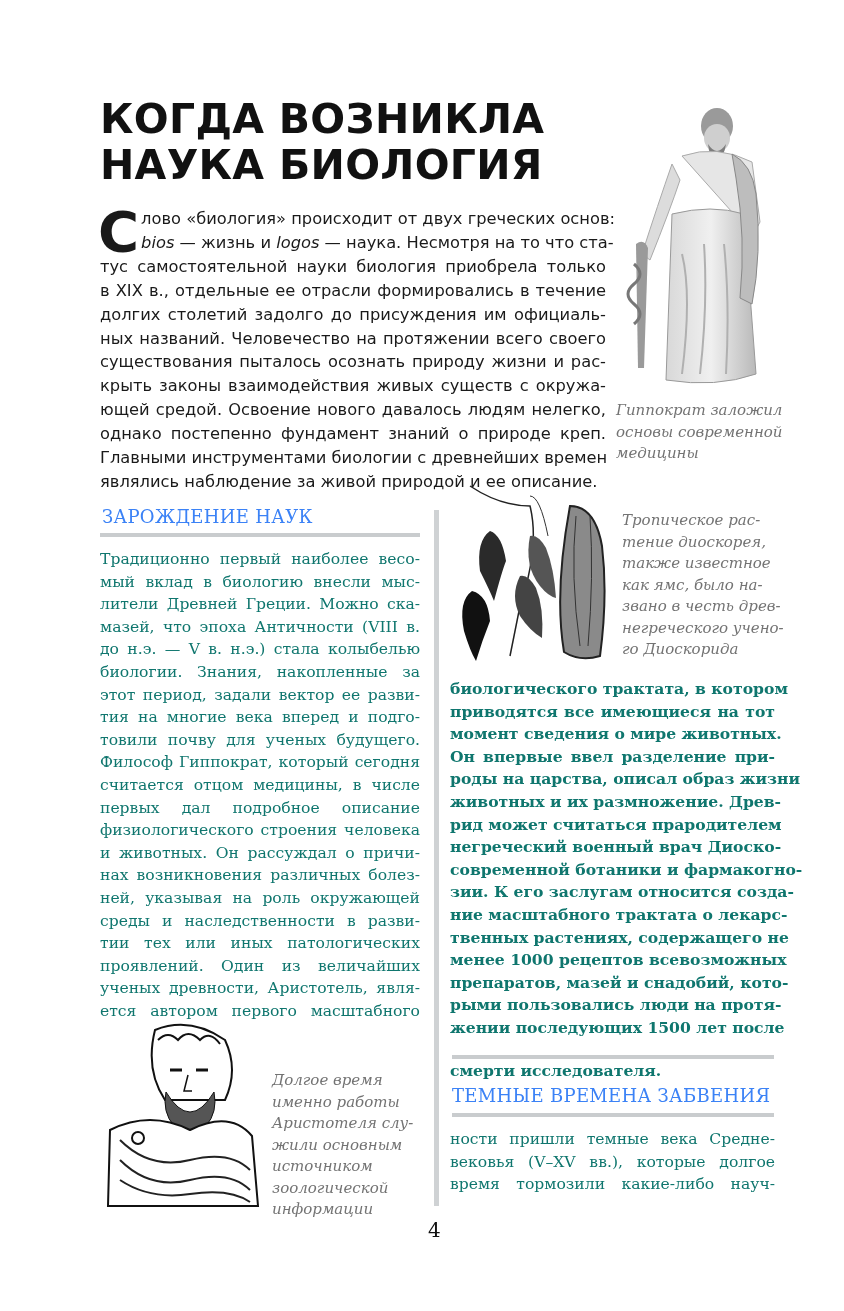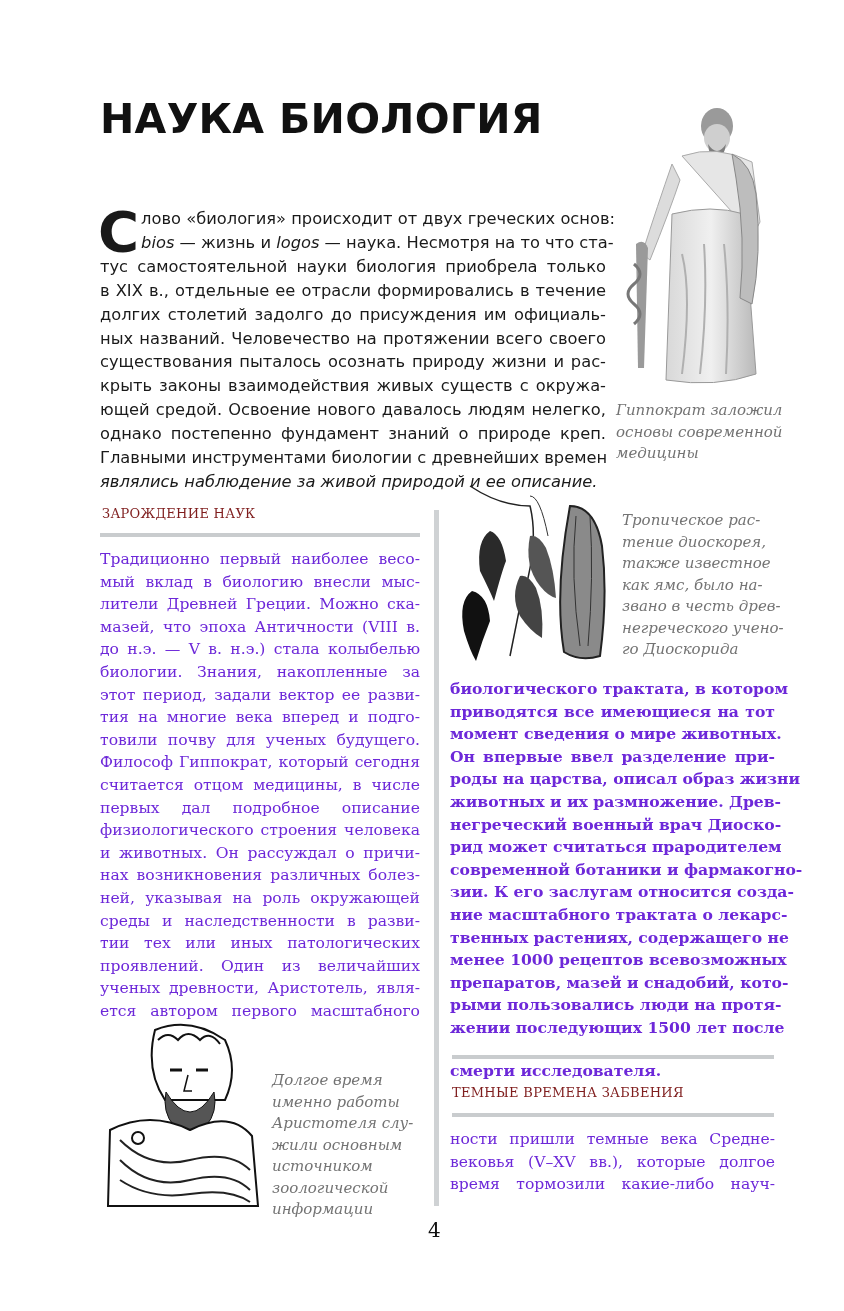--- a/index.html
+++ b/index.html
@@ -10,45 +10,46 @@
     font-family:"DejaVu Sans", sans-serif; font-size:41px; line-height:46px;
     letter-spacing:0.3px; color:#111;
   }
   .title span { display:block; }
   .intro {
     position:absolute; left:100px; top:207px; width:506px;
     font-family:"DejaVu Sans", sans-serif; font-size:16.3px; line-height:23.9px;
     text-align:justify; color:#1a1a1a; hyphens:manual;
   }
   .intro .line { display:block; text-align:justify; text-align-last:justify; white-space:nowrap; }
-  .intro .line.last { text-align-last:left;font-style:italic; }
+  .intro .line.last { text-align-last:left; }
   .dropcap { float:left; font-size:56px; line-height:44px; margin:3px 2px 0 -2px; font-weight:bold; font-family:"DejaVu Sans", sans-serif; }
   .caption {
     position:absolute; font-family:"DejaVu Serif", serif; font-style:italic;
     font-size:15px; line-height:21.5px; color:#737373;
   }
   .section-head {
-    position:absolute; font-family:"DejaVu Serif", serif; font-size:13px;
-    letter-spacing:0.3px; color:#7f1d1d;
+    position:absolute; font-family:"DejaVu Serif", serif; font-size:18px;
+    letter-spacing:0.3px; color:#3b82f6;
   }
   .rule { position:absolute; height:4px; background:#c9ccce; }
   .vrule { position:absolute; width:5px; background:#cfd2d4; }
   .col {
     position:absolute; font-family:"DejaVu Serif", serif; font-size:15.6px;
-    line-height:22.6px; color:#6d28d9;
+    line-height:22.6px; color:#0f766e;
   }
   .col .line { display:block; text-align:justify; text-align-last:justify; white-space:nowrap; }
   .col .line.last { text-align-last:left;margin-top:20px; }
   .page-num { position:absolute; left:428px; top:1218px; font-family:"DejaVu Serif", serif; font-size:20px; color:#111; }
   .img { position:absolute; }
 </style>
 </head>
 <body>
 
 <h1 class="title">
+  <span>КОГДА ВОЗНИКЛА</span>
   <span>НАУКА БИОЛОГИЯ</span>
 </h1>
 
 <div class="intro">
   <span class="dropcap">С</span>
   <span class="line">лово «биология» происходит от двух греческих основ:</span>
   <span class="line"><i>bios</i><span> — жизнь и </span><i>logos</i><span> — наука. Несмотря на то что ста-</span></span>
   <span class="line">тус самостоятельной науки биология приобрела только</span>
   <span class="line">в XIX в., отдельные ее отрасли формировались в течение</span>
   <span class="line">долгих столетий задолго до присуждения им официаль-</span>
@@ -135,22 +136,22 @@
   <div>го Диоскорида</div>
 </div>
 
 <div class="col" style="left:450px;top:678px;width:325px;font-weight:bold;">
   <span class="line">биологического трактата, в котором</span>
   <span class="line">приводятся все имеющиеся на тот</span>
   <span class="line">момент сведения о мире животных.</span>
   <span class="line">Он впервые ввел разделение при-</span>
   <span class="line">роды на царства, описал образ жизни</span>
   <span class="line">животных и их размножение. Древ-</span>
+  <span class="line">рид может считаться прародителем</span>
   <span class="line">негреческий военный врач Диоско-</span>
-  <span class="line">рид может считаться прародителем</span>
   <span class="line">современной ботаники и фармакогно-</span>
   <span class="line">зии. К его заслугам относится созда-</span>
   <span class="line">ние масштабного трактата о лекарс-</span>
   <span class="line">твенных растениях, содержащего не</span>
   <span class="line">менее 1000 рецептов всевозможных</span>
   <span class="line">препаратов, мазей и снадобий, кото-</span>
   <span class="line">рыми пользовались люди на протя-</span>
   <span class="line">жении последующих 1500 лет после</span>
   <span class="line last">смерти исследователя.</span>
 </div>

